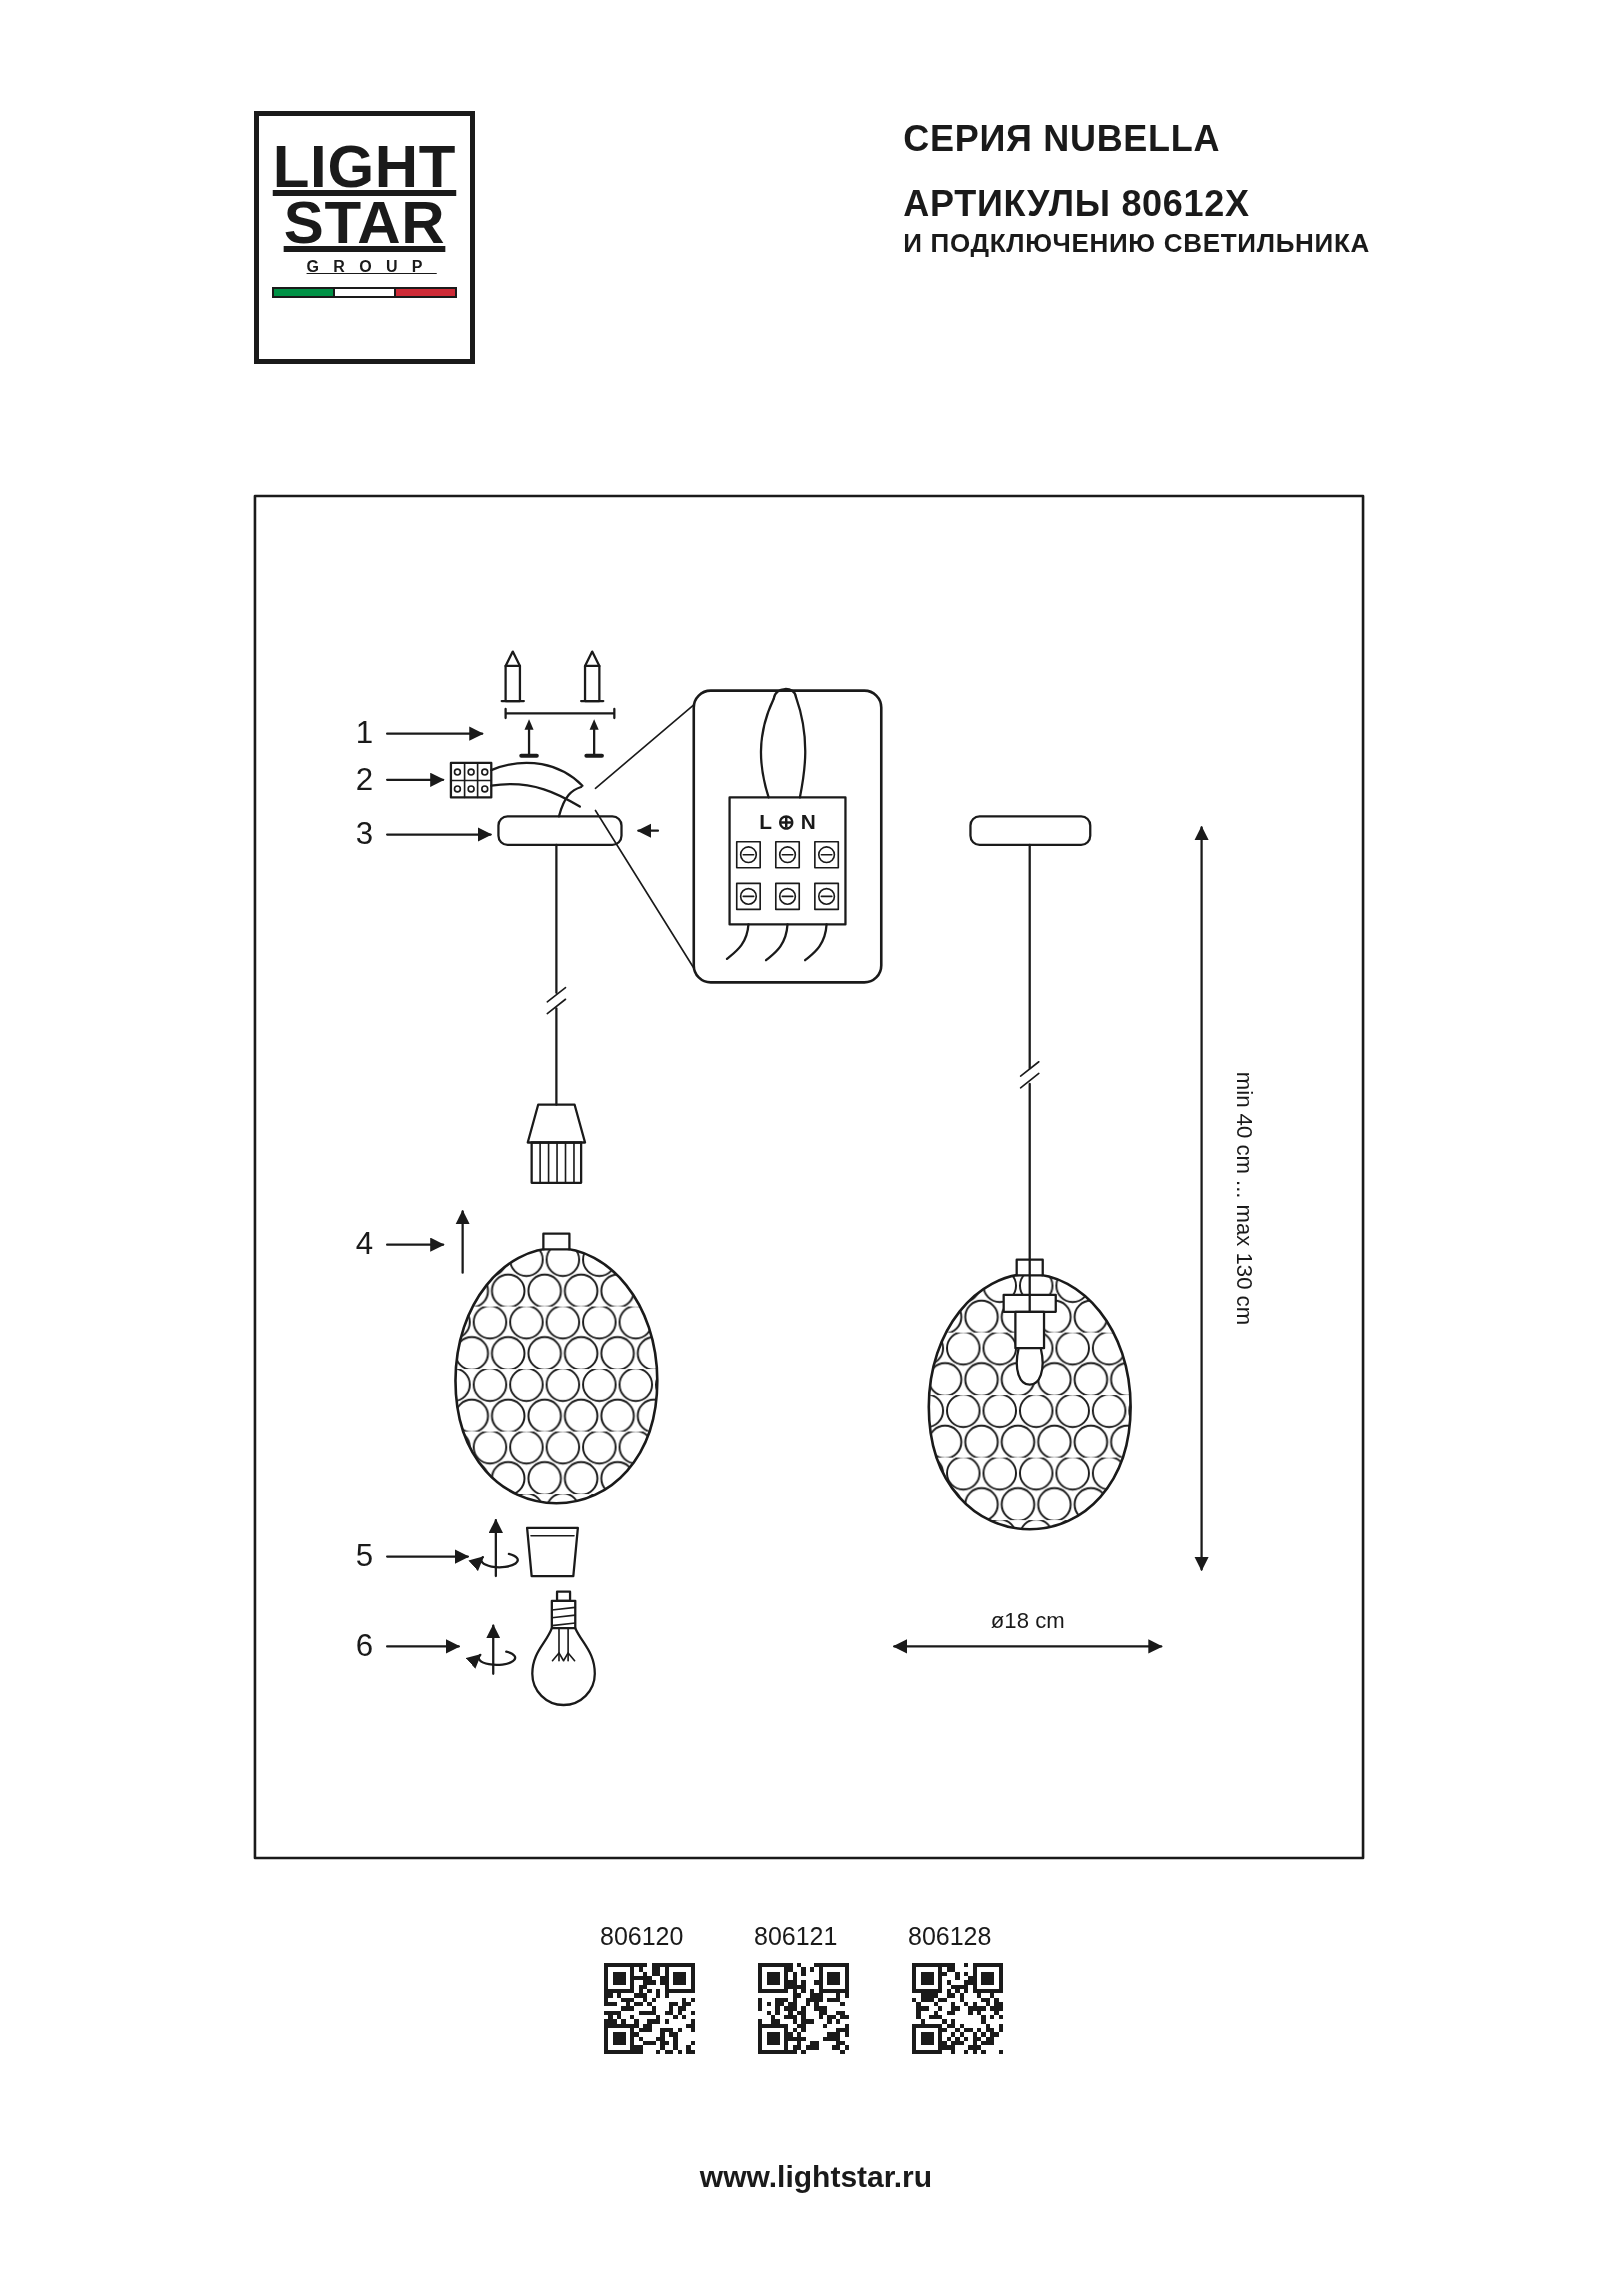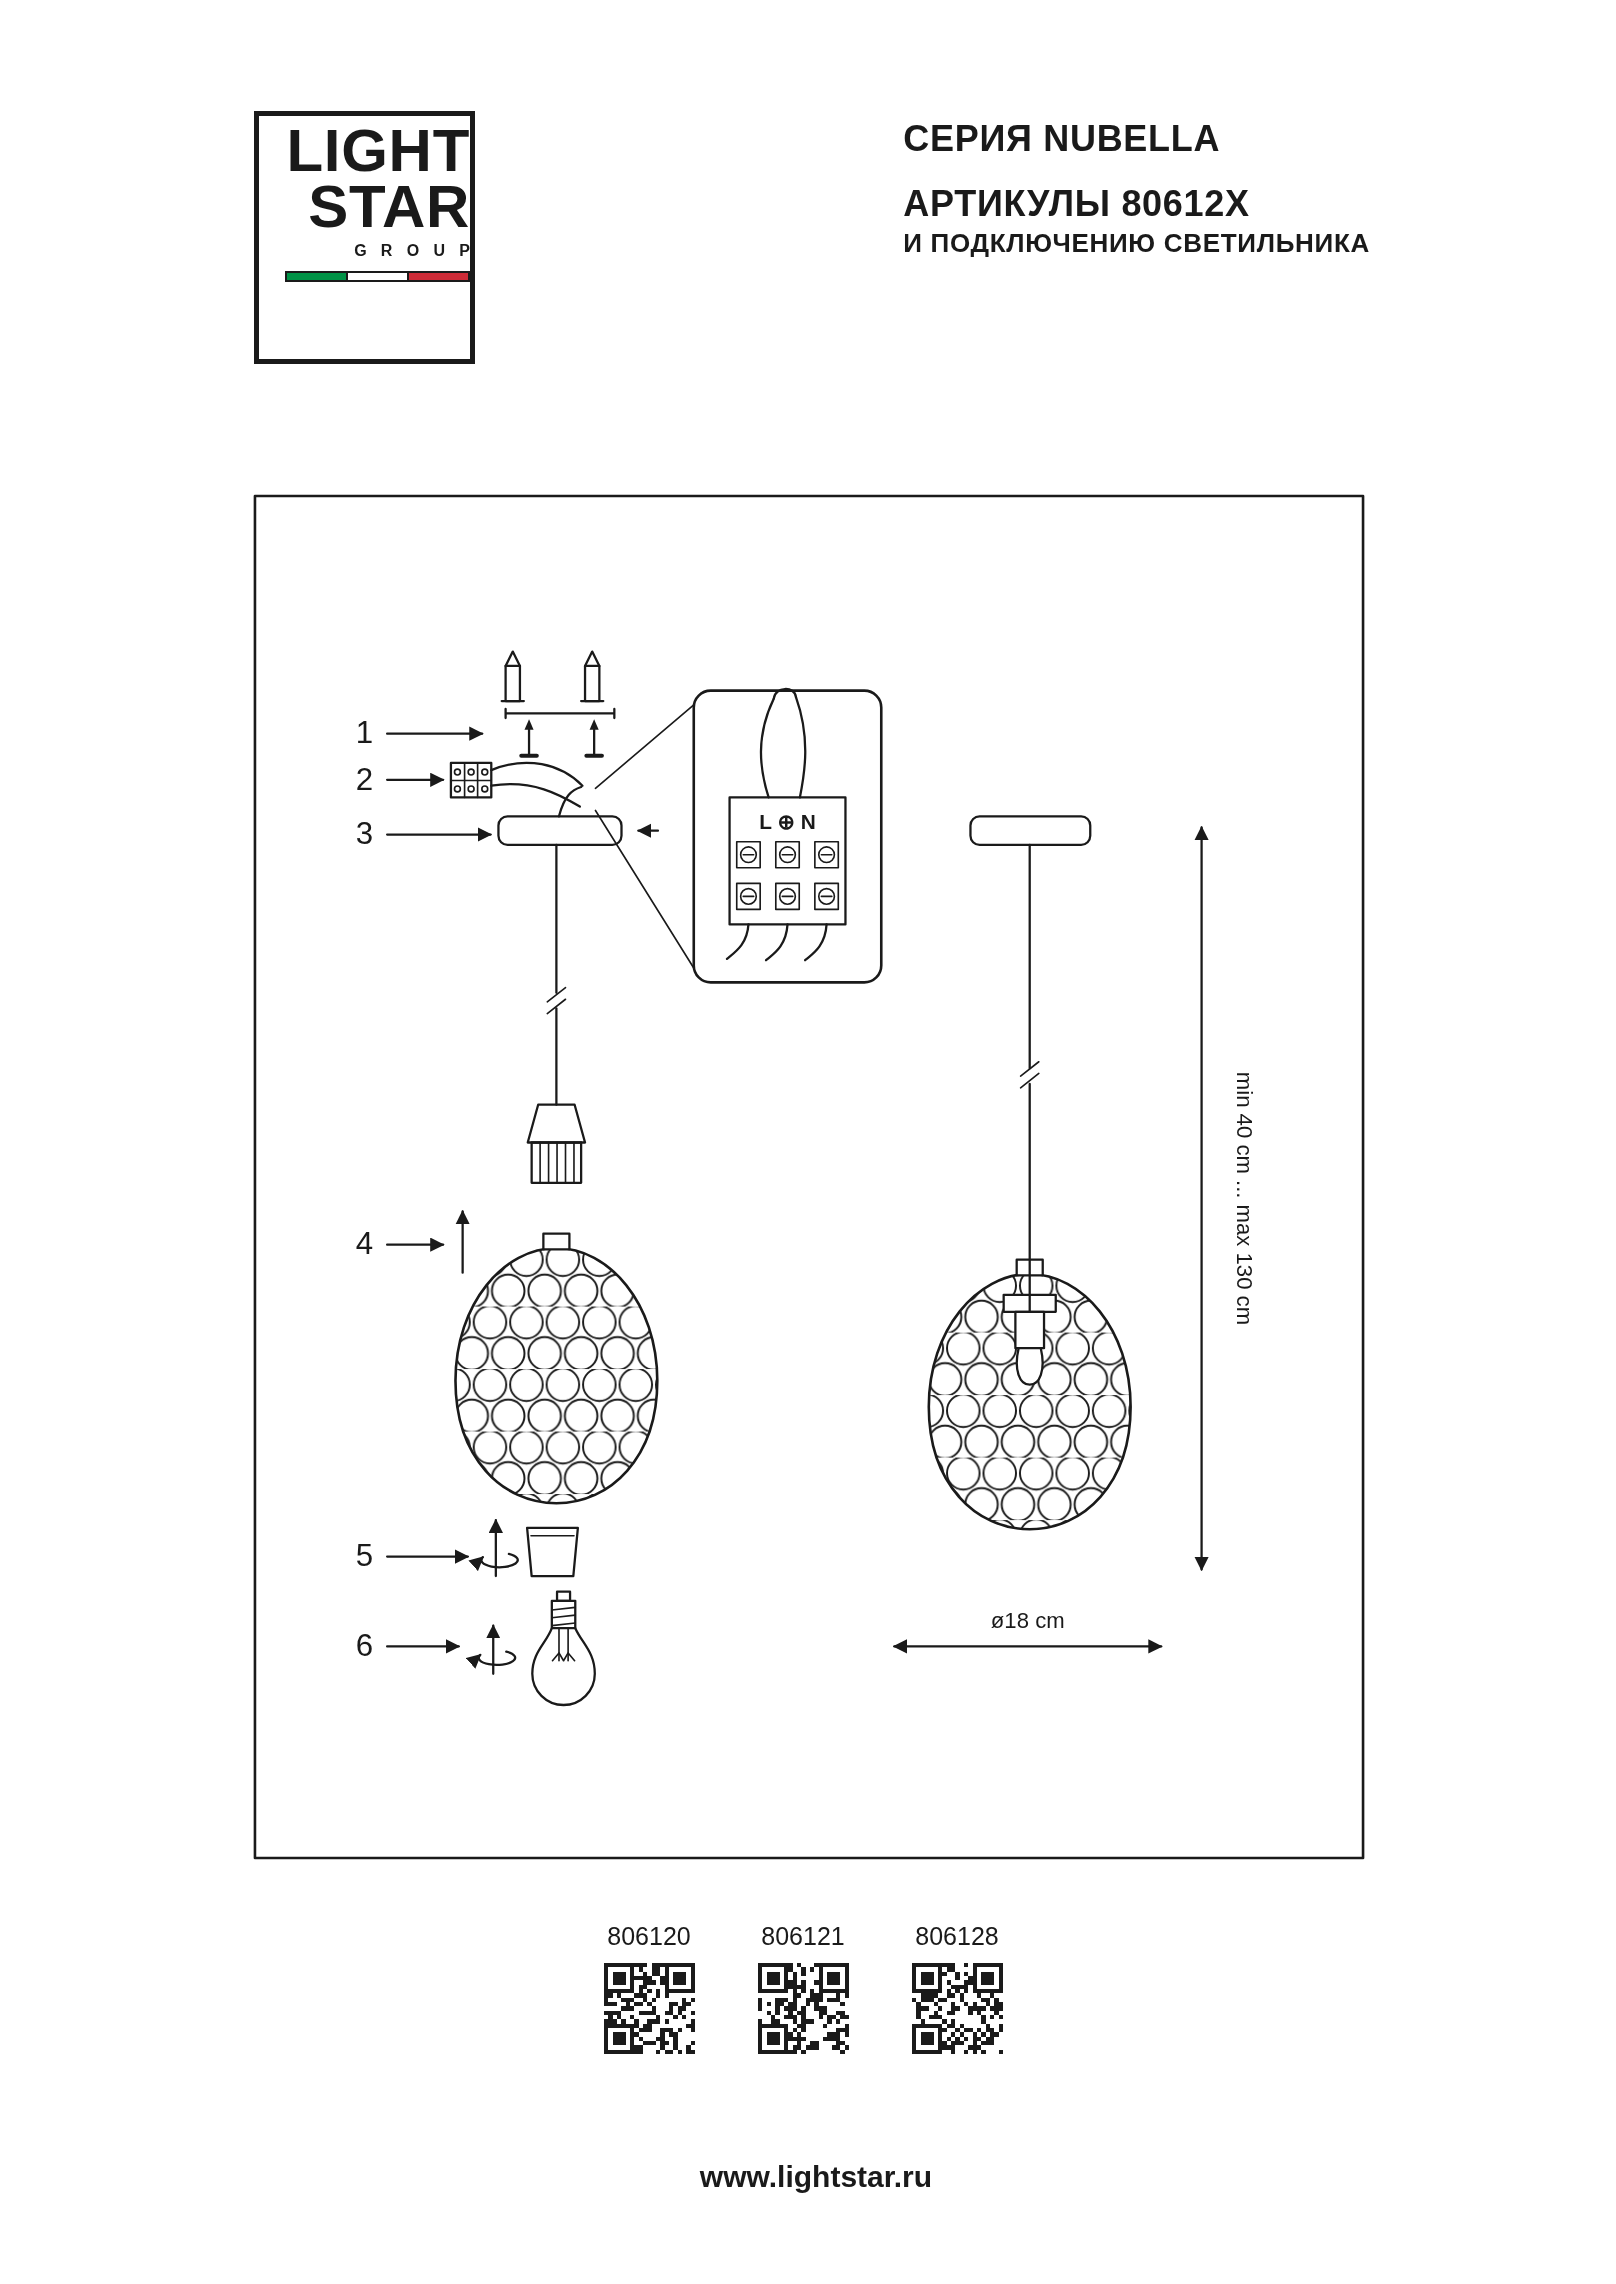--- a/index.html
+++ b/index.html
@@ -1,21 +1,21 @@
 <!DOCTYPE html>
 <html style="font-size:10.4px"><head>
 <meta charset="utf-8">
 <style>
   html,body{margin:0;padding:0;background:#ffffff;}
   body{width:1616px;height:2284px;font-family:"Liberation Sans",sans-serif;color:#1a1a1a;}
   .page{position:relative;width:1616px;height:2284px;background:#fff;overflow:hidden;}
 
   
   .logo{position:absolute;left:254px;top:111px;width:221px;height:253px;border:5.9px solid #1a1a1a;
-        box-sizing:border-box;display:flex;flex-direction:column;align-items:flex-end;padding-top:7px;}
+        box-sizing:border-box;display:flex;flex-direction:column;align-items:center;padding-top:23px;text-decoration:underline;}
   .logo-word{font-size:60px;font-weight:bold;line-height:0.94;letter-spacing:0.7px;}
   .logo-group{font-size:16px;font-weight:bold;letter-spacing:14.3px;margin-top:6.5px;margin-right:-14.3px;}
   .logo-flag{display:flex;margin-top:10.4px;}
   .flag-seg{width:63px;height:11.7px;border:2px solid #1a1a1a;box-sizing:border-box;}
   .flag-seg + .flag-seg{margin-left:-2px;}
   .flag-green{background:#009246;}
   .flag-white{background:#ffffff;}
   .flag-red{background:#ce2b37;}
 
   
@@ -37,21 +37,21 @@
   .diagram marker path{fill:#1a1a1a;stroke:none;}
   .diagram pattern circle{stroke-width:3;}
   .diagram .eggc{fill:url(#honey);stroke:#1a1a1a;stroke-width:4;}
   .diagram text{fill:#1a1a1a;stroke:none;font-family:"Liberation Sans",sans-serif;}
   .num{font-size:48px;}
   .dim{font-size:34px;}
   .wl{font-size:32px;font-weight:bold;}
 
   
   .qr-row{position:absolute;left:600px;top:1922px;display:flex;gap:56px;}
-  .qr-item{width:98px;text-align:center;}
+  .qr-item{width:98px;text-align:left;}
   .qr-label{font-size:25px;margin-bottom:11.7px;}
   .qr-box{width:91px;height:91px;margin:0 auto;}
 
   
   .footer{position:absolute;top:2160px;left:8px;width:100%;text-align:center;font-size:30px;font-weight:bold;}
 </style>
 </head>
 <body>
 
 <div class="page">

